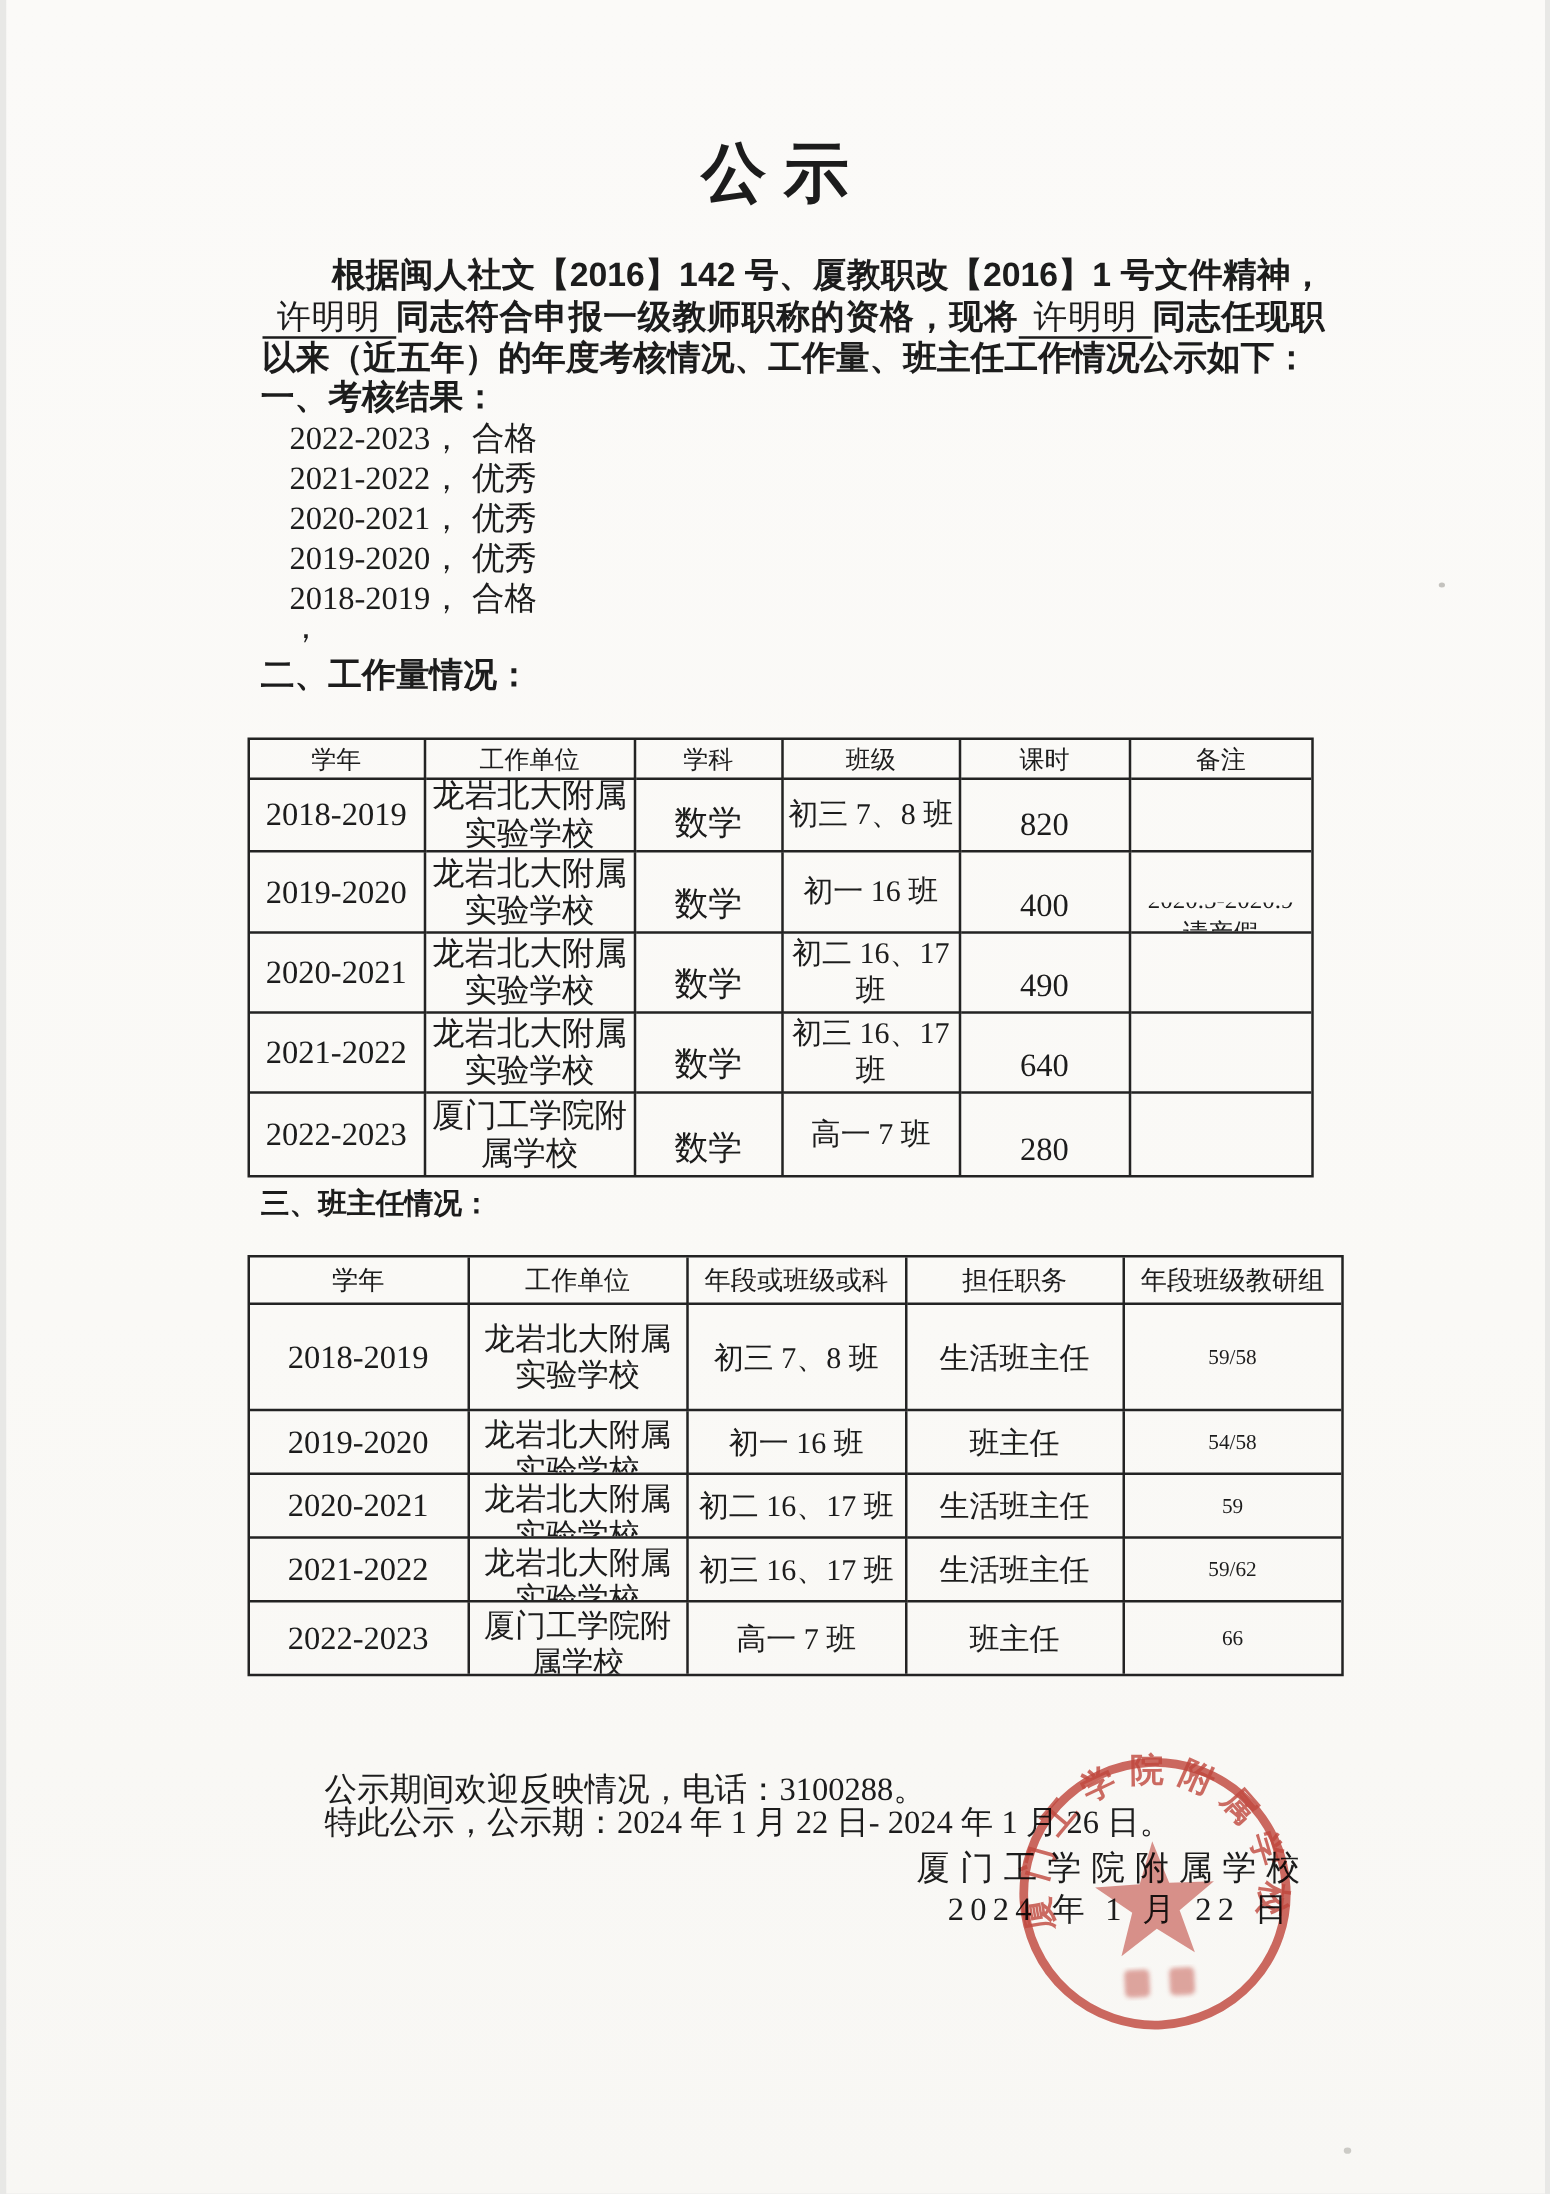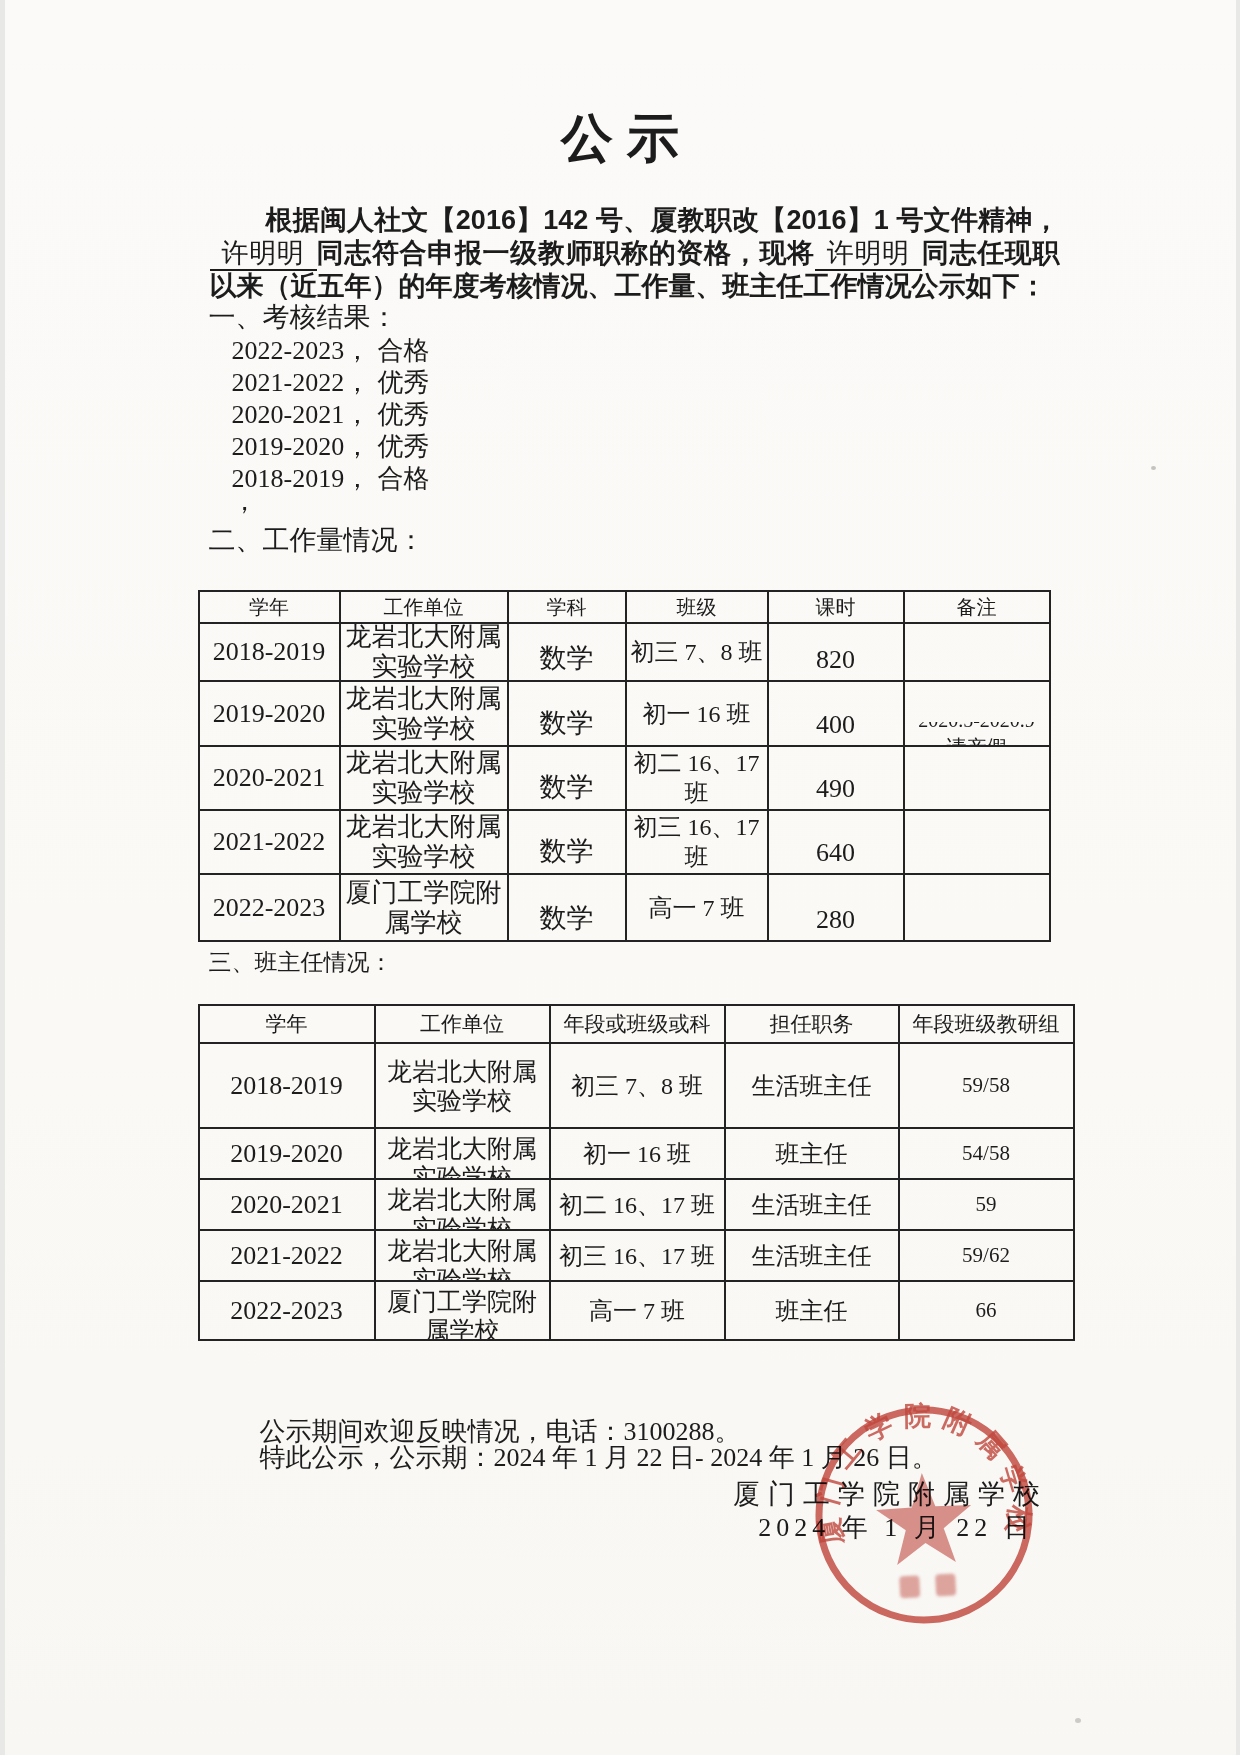--- a/index.html
+++ b/index.html
@@ -1,19 +1,19 @@
 <!DOCTYPE html>
 <html><head>
 <meta charset="utf-8">
 <style>
   html,body{margin:0;padding:0;background:#e8e8e6;}
   #page{position:relative;width:1231px;height:1755px;margin:0 auto;
         background:linear-gradient(180deg,#fbfaf8 0%,#faf9f6 60%,#f8f7f4 100%);
         font-family:"Liberation Serif","DejaVu Serif",serif;color:#1c1c1c;overflow:hidden;}
-  .hei{font-family:"Liberation Sans","DejaVu Sans",sans-serif;font-weight:400;}
+  .hei{font-family:"Liberation Sans","DejaVu Sans",sans-serif;font-weight:700;}
 
   #title{position:absolute;top:104px;left:0;width:100%;text-align:center;
          font-size:52px;font-weight:700;letter-spacing:14px;text-indent:14px;}
 
   #intro{position:absolute;left:205px;top:204px;width:850px;font-size:27px;line-height:33px;
          text-align:justify;font-family:"Liberation Sans","DejaVu Sans",sans-serif;font-weight:700;
          text-indent:56px;}
   .uname{font-family:"Liberation Serif","DejaVu Serif",serif;font-weight:400;
          border-bottom:2px solid #1c1c1c;padding:0 12px 1px 12px;}
 
@@ -41,21 +41,21 @@
   .yr,.hrs{font-size:26px;}
   .un{font-size:26px;line-height:30px;}
   .sub{font-size:27px;align-items:flex-end;padding-bottom:4px;}
   .hrs{align-items:flex-end;padding-bottom:5px;}
   .cls{font-size:24px;line-height:30px;}
   .nt{font-size:20px;line-height:27px;margin-top:40px;}
   .yr2{font-size:26px;}
   .un2{font-size:25px;line-height:29px;}
   .clip{align-items:flex-start;padding-top:5px;}
   .sc,.rl{font-size:24px;}
-  .gr{font-size:21px;}
+  .gr{font-size:17px;}
 
   #f1{position:absolute;left:255px;top:1440px;font-size:26px;}
   #f2{position:absolute;left:255px;top:1414px;font-size:26px;}
   #sig{position:absolute;left:700px;top:1476px;width:372px;text-align:center;
        font-size:27px;letter-spacing:8px;}
   #sdate{position:absolute;left:742px;top:1510px;width:300px;text-align:center;
          font-size:26px;letter-spacing:5px;}
 
   #stamp{position:absolute;left:803px;top:1399px;width:232px;height:232px;
          mix-blend-mode:multiply;opacity:.92;transform:rotate(-3deg);}

